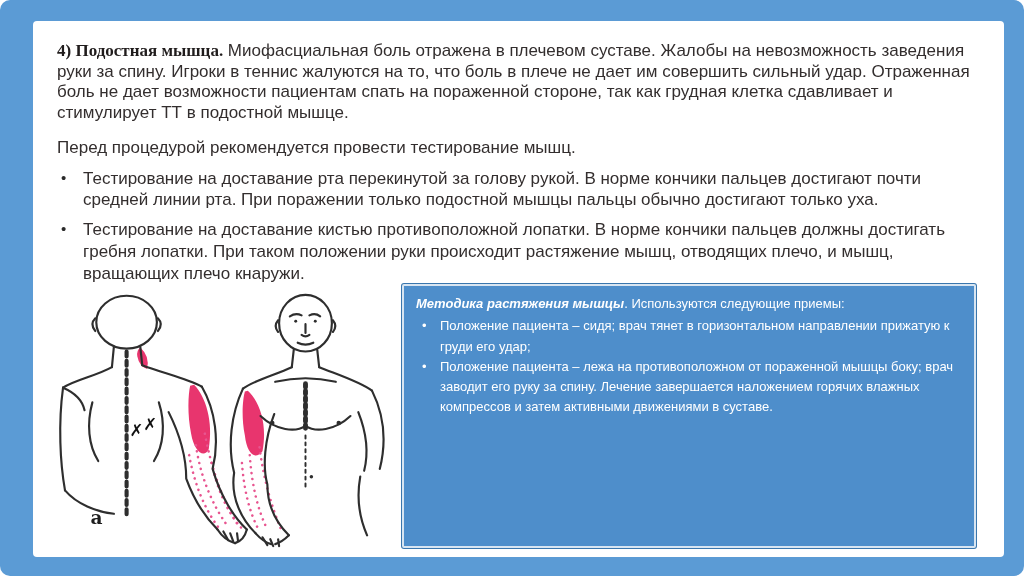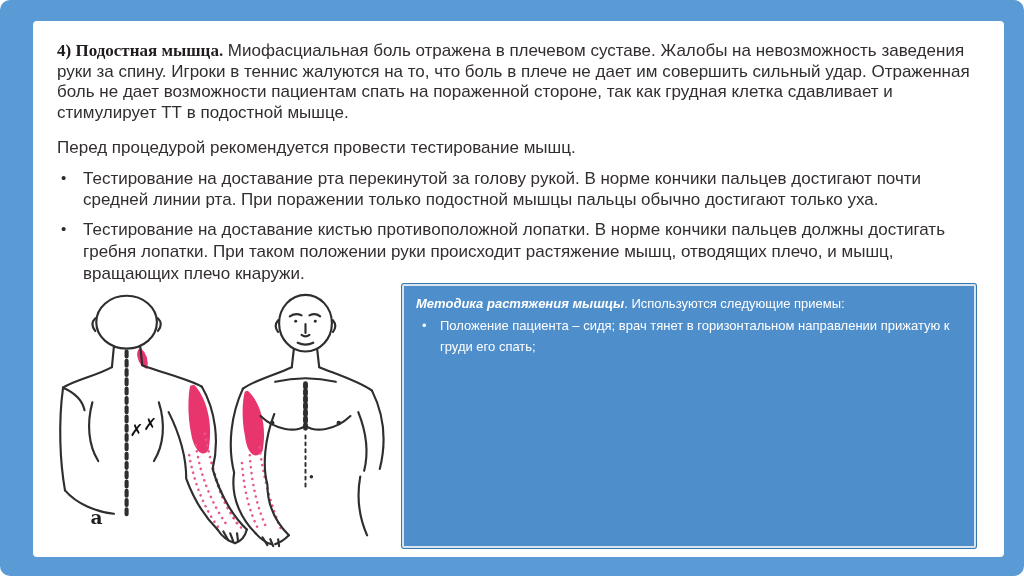--- a/index.html
+++ b/index.html
@@ -139,18 +139,19 @@
             <path d="M245,254 q-7,7 -14,9"></path>
             <path d="M218,256 l5,8 M226,258 l3,7 M234,258 l1,7"></path>
           </g>
         </g>
       </svg>
     </div>
 
     <div class="method-box">
       <span class="box-title">Методика растяжения мышцы</span><span>. Используются следующие приемы:</span>
       <ul class="method-list">
-        <li>Положение пациента – сидя; врач тянет в горизонтальном направлении прижатую к груди его спать;</li>
+        <li>Положение пациента – сидя; врач тянет в горизонтальном направлении прижатую к груди его удар;</li>
+        <li>Положение пациента – лежа на противоположном от пораженной мышцы боку; врач заводит его руку за спину. Лечение завершается наложением горячих влажных компрессов и затем активными движениями в суставе.</li>
       </ul>
     </div>
 
   </div>
 </div>
 
 </body></html>

